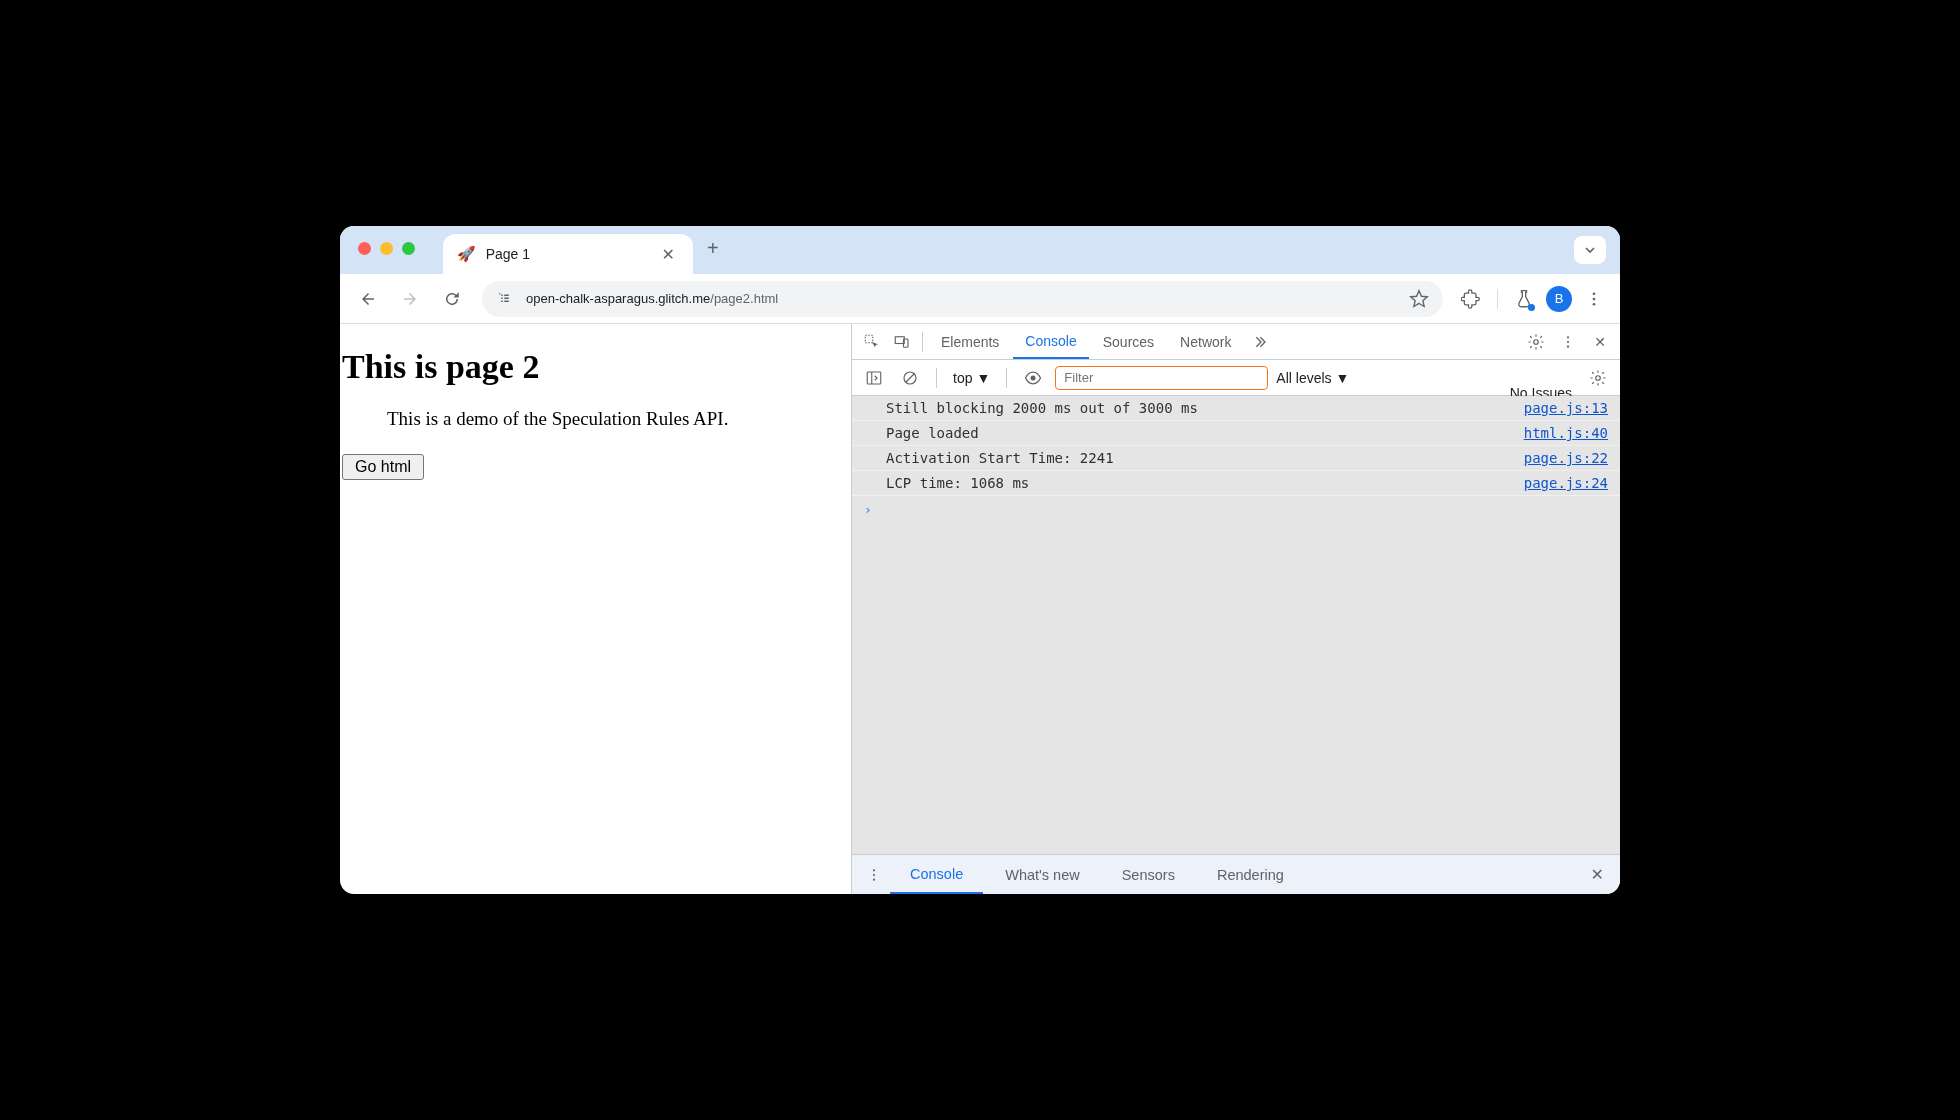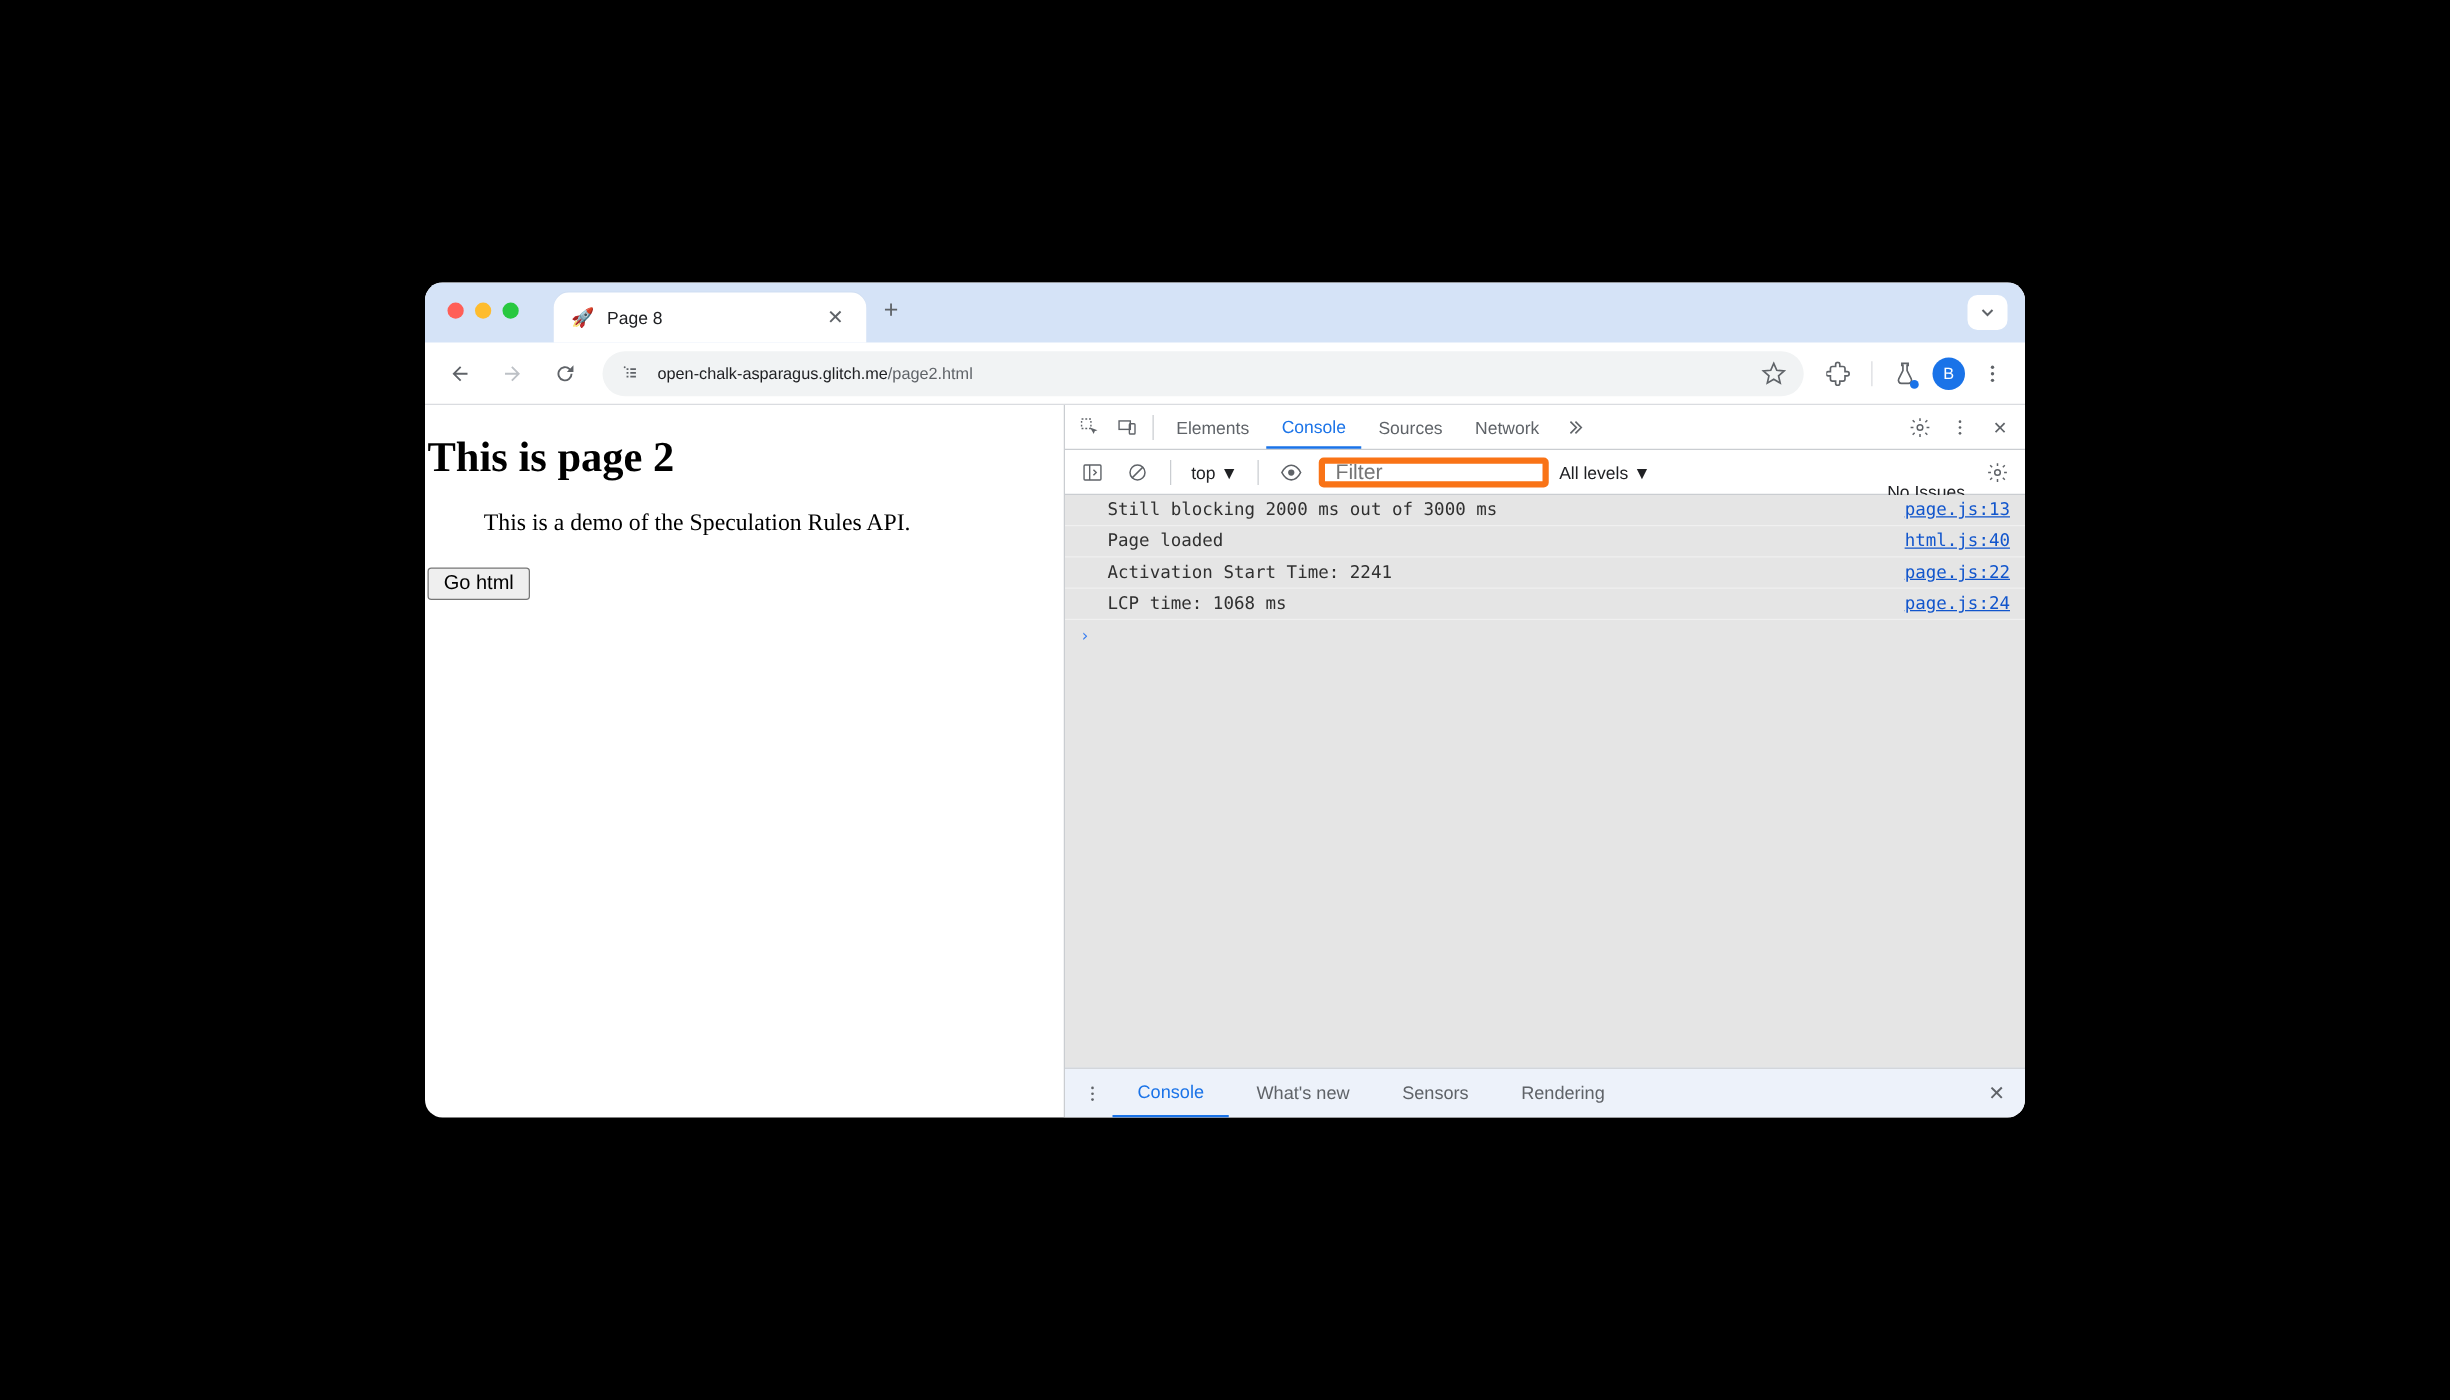--- a/index.html
+++ b/index.html
@@ -131,25 +131,25 @@
   height: 36px;
   border-bottom: 1px solid #cacdd1;
   display:flex; align-items:center;
   padding: 0 8px;
   gap: 8px;
   font-size: 14px;
   color:#5f6368;
 }
 .ctx-select { display:flex; align-items:center; gap:4px; padding:0 4px; cursor:pointer; color:#202124; }
 .filter-input {
-  width: 184px; height: 24px;
-  border: 5px solid #f97316;
+  width: 213px; height: 24px;
+  border: 1px solid #f97316;
   border-radius: 4px;
   padding: 0 8px;
-  font-size: 17px;
+  font-size: 13px;
   background:#fff;
 }
 .levels { display:flex; align-items:center; gap:4px; color:#202124; cursor:pointer; }
 .no-issues { color:#202124; margin-left:auto; margin-right:4px;margin-top:31px; }
 
 .console-output {
   flex:1;
   font-family: Menlo, Consolas, monospace;
   font-size: 14px;
   overflow:auto;
@@ -189,21 +189,21 @@
 <div class="browser-window">
 
   <div class="tabstrip">
     <div class="traffic-lights">
       <div class="tl tl-close"></div>
       <div class="tl tl-min"></div>
       <div class="tl tl-max"></div>
     </div>
     <div class="tab">
       <span class="favicon">🚀</span>
-      <span>Page 8</span>
+      <span>Page 1</span>
       <span class="close">✕</span>
     </div>
     <div class="new-tab">+</div>
     <div class="chrome-menu-chip">
       <svg width="12" height="12" viewBox="0 0 12 12">
           <path d="M2 4 L6 8 L10 4" fill="none" stroke="#5f6368" stroke-width="1.6"></path>
         </svg>
     </div>
   </div>
 

